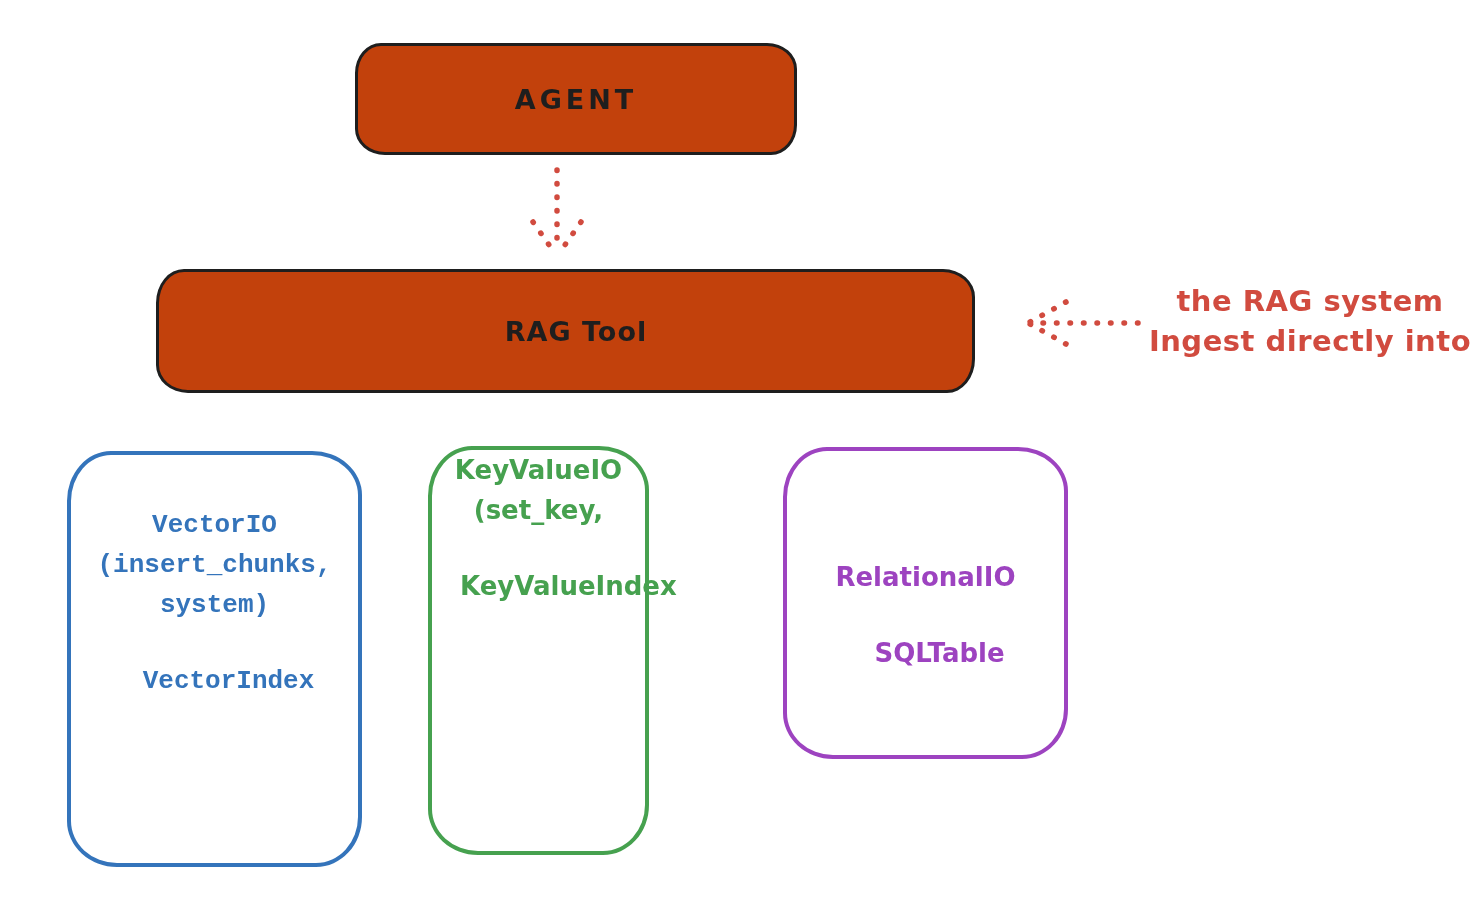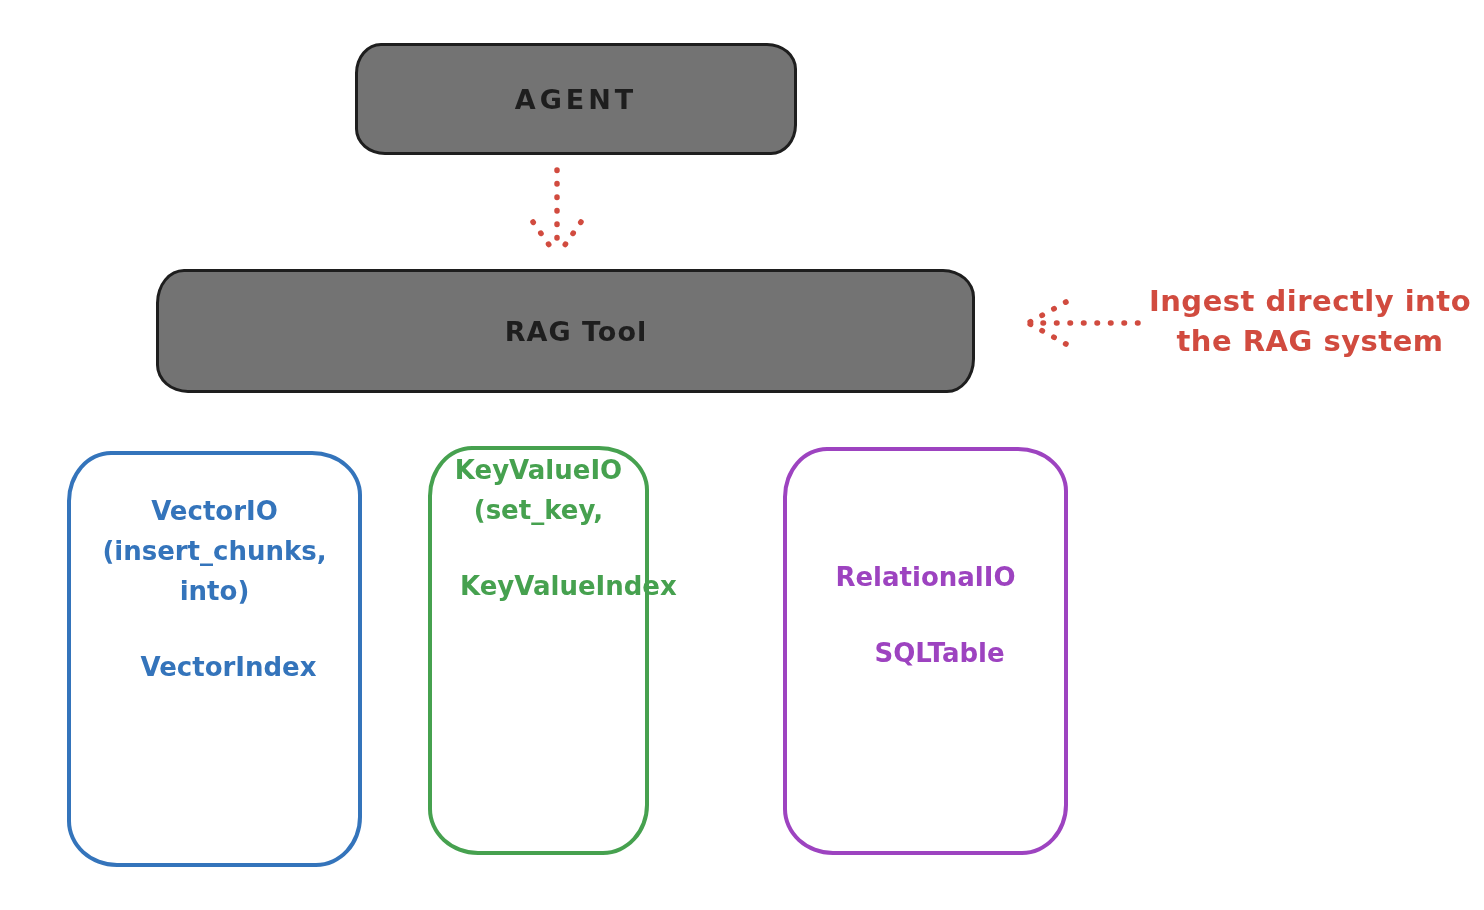--- a/index.html
+++ b/index.html
@@ -26,21 +26,21 @@
     stroke: var(--color-red, #d14b3f);
     stroke-width: 5.5;
     stroke-linecap: round;
     stroke-dasharray: 0.5 13;
     fill: none;
   }
   .node {
     position: absolute;
     box-sizing: border-box;
     border: 3.5px solid var(--color-ink, #1e1e1e);
-    background: #737373;
+    background: #c2410c;
     display: flex;
     align-items: center;
     justify-content: center;
   }
   .node-label {
     color: var(--color-ink, #1e1e1e);
     font-size: 27px;
     font-weight: bold;
     letter-spacing: 1px;
     white-space: nowrap;
@@ -85,33 +85,34 @@
     line-height: 40px;
     white-space: nowrap;
   }
   .store .footer {
     margin-top: 36px;
     margin-left: 28px;
   }
   .store-vector {
     left: 67px; top: 451px;
     width: 295px; height: 416px;
-    padding-top: 36px;
+    padding-top: 50px;
     border-color: var(--color-blue, #3474bb);
     color: var(--color-blue, #3474bb);
+    font-family: Liberation Mono, monospace;
   }
   .store-keyvalue {
     left: 428px; top: 446px;
     width: 221px; height: 409px;
     border-color: var(--color-green, #46a14f);
     color: var(--color-green, #46a14f);
   }
   .store-relational {
     left: 783px; top: 447px;
-    width: 285px; height: 408px;
+    width: 285px; height: 312px;
     padding-top: 106px;
     border-color: var(--color-purple, #9d43c0);
     color: var(--color-purple, #9d43c0);
   }
 </style>
 </head>
 <body>
 
 <div class="canvas">
 
@@ -130,28 +131,28 @@
 
   <div class="node agent-node">
     <span class="node-label">AGENT</span>
   </div>
 
   <div class="node rag-node">
     <span class="node-label">RAG Tool</span>
   </div>
 
   <div class="annotation">
+    <div>the RAG system</div>
     <div>Ingest directly into</div>
-    <div>the RAG system</div>
   </div>
 
   <div class="store store-vector">
     <div class="line">VectorIO</div>
     <div class="line">(insert_chunks,</div>
-    <div class="line">into)</div>
+    <div class="line">system)</div>
     <div class="line footer">VectorIndex</div>
   </div>
 
   <div class="store store-keyvalue">
     <div class="line">KeyValueIO</div>
     <div class="line">(set_key,</div>
     <div class="line footer">KeyValueIndex</div>
   </div>
 
   <div class="store store-relational">

